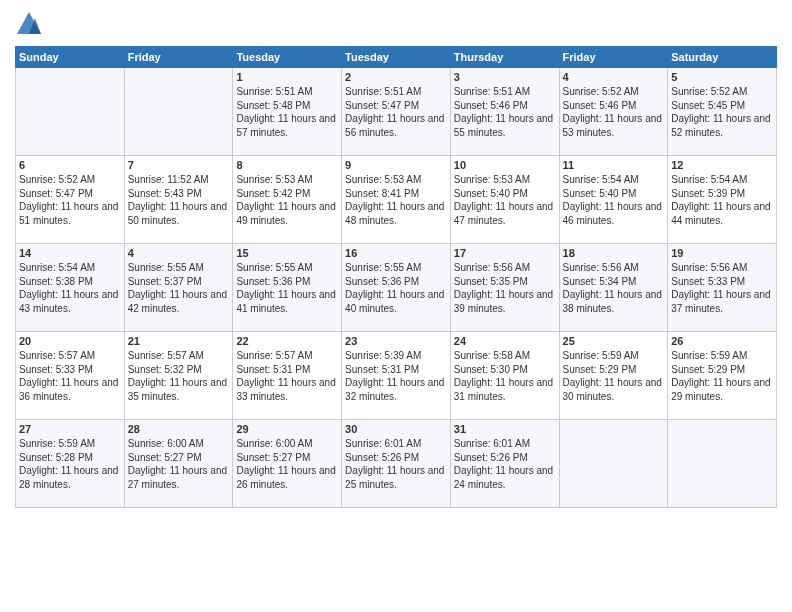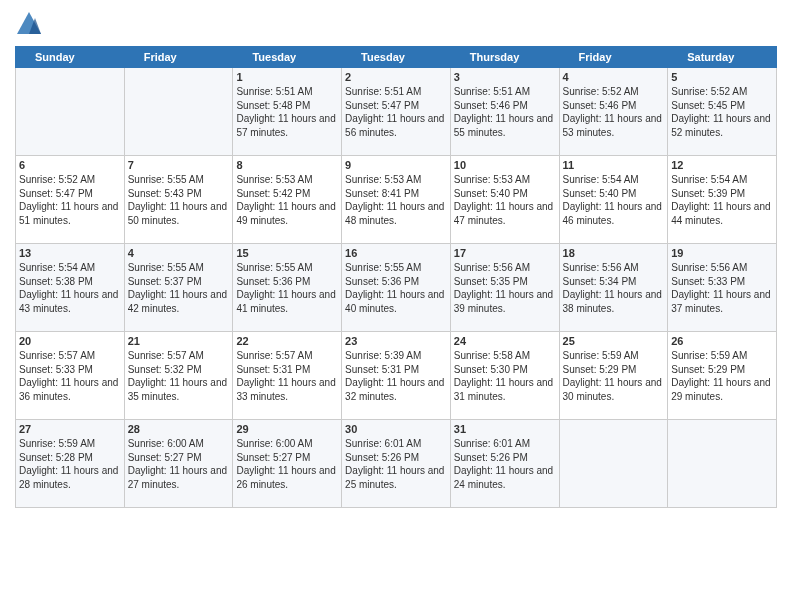--- a/index.html
+++ b/index.html
@@ -61,21 +61,21 @@
     table {
       width: 100%;
       border-collapse: collapse;
       table-layout: fixed;
     }
     thead tr th {
       background: #2e74b5;
       color: #fff;
       font-size: 11px;
       font-weight: bold;
-      padding: 4px 19px;
+      padding: 4px 3px;
       text-align: left;
       border: 1px solid #2e74b5;
     }
     tbody tr td {
       border: 1px solid #ccc;
       vertical-align: top;
       padding: 3px 3px;
       font-size: 9.5px;
       color: #333;
       height: 88px;
@@ -168,21 +168,21 @@
         </tr>
         <tr>
           <td>
             <span class="day-num">6</span>
             <div class="day-info">Sunrise: 5:52 AM
 Sunset: 5:47 PM
 Daylight: 11 hours and 51 minutes.</div>
           </td>
           <td>
             <span class="day-num">7</span>
-            <div class="day-info">Sunrise: 5:55 AM
+            <div class="day-info">Sunrise: 11:52 AM
 Sunset: 5:43 PM
 Daylight: 11 hours and 50 minutes.</div>
           </td>
           <td>
             <span class="day-num">8</span>
             <div class="day-info">Sunrise: 5:53 AM
 Sunset: 5:42 PM
 Daylight: 11 hours and 49 minutes.</div>
           </td>
           <td>
@@ -205,21 +205,21 @@
           </td>
           <td>
             <span class="day-num">12</span>
             <div class="day-info">Sunrise: 5:54 AM
 Sunset: 5:39 PM
 Daylight: 11 hours and 44 minutes.</div>
           </td>
         </tr>
         <tr>
           <td>
-            <span class="day-num">13</span>
+            <span class="day-num">14</span>
             <div class="day-info">Sunrise: 5:54 AM
 Sunset: 5:38 PM
 Daylight: 11 hours and 43 minutes.</div>
           </td>
           <td>
             <span class="day-num">4</span>
             <div class="day-info">Sunrise: 5:55 AM
 Sunset: 5:37 PM
 Daylight: 11 hours and 42 minutes.</div>
           </td>

